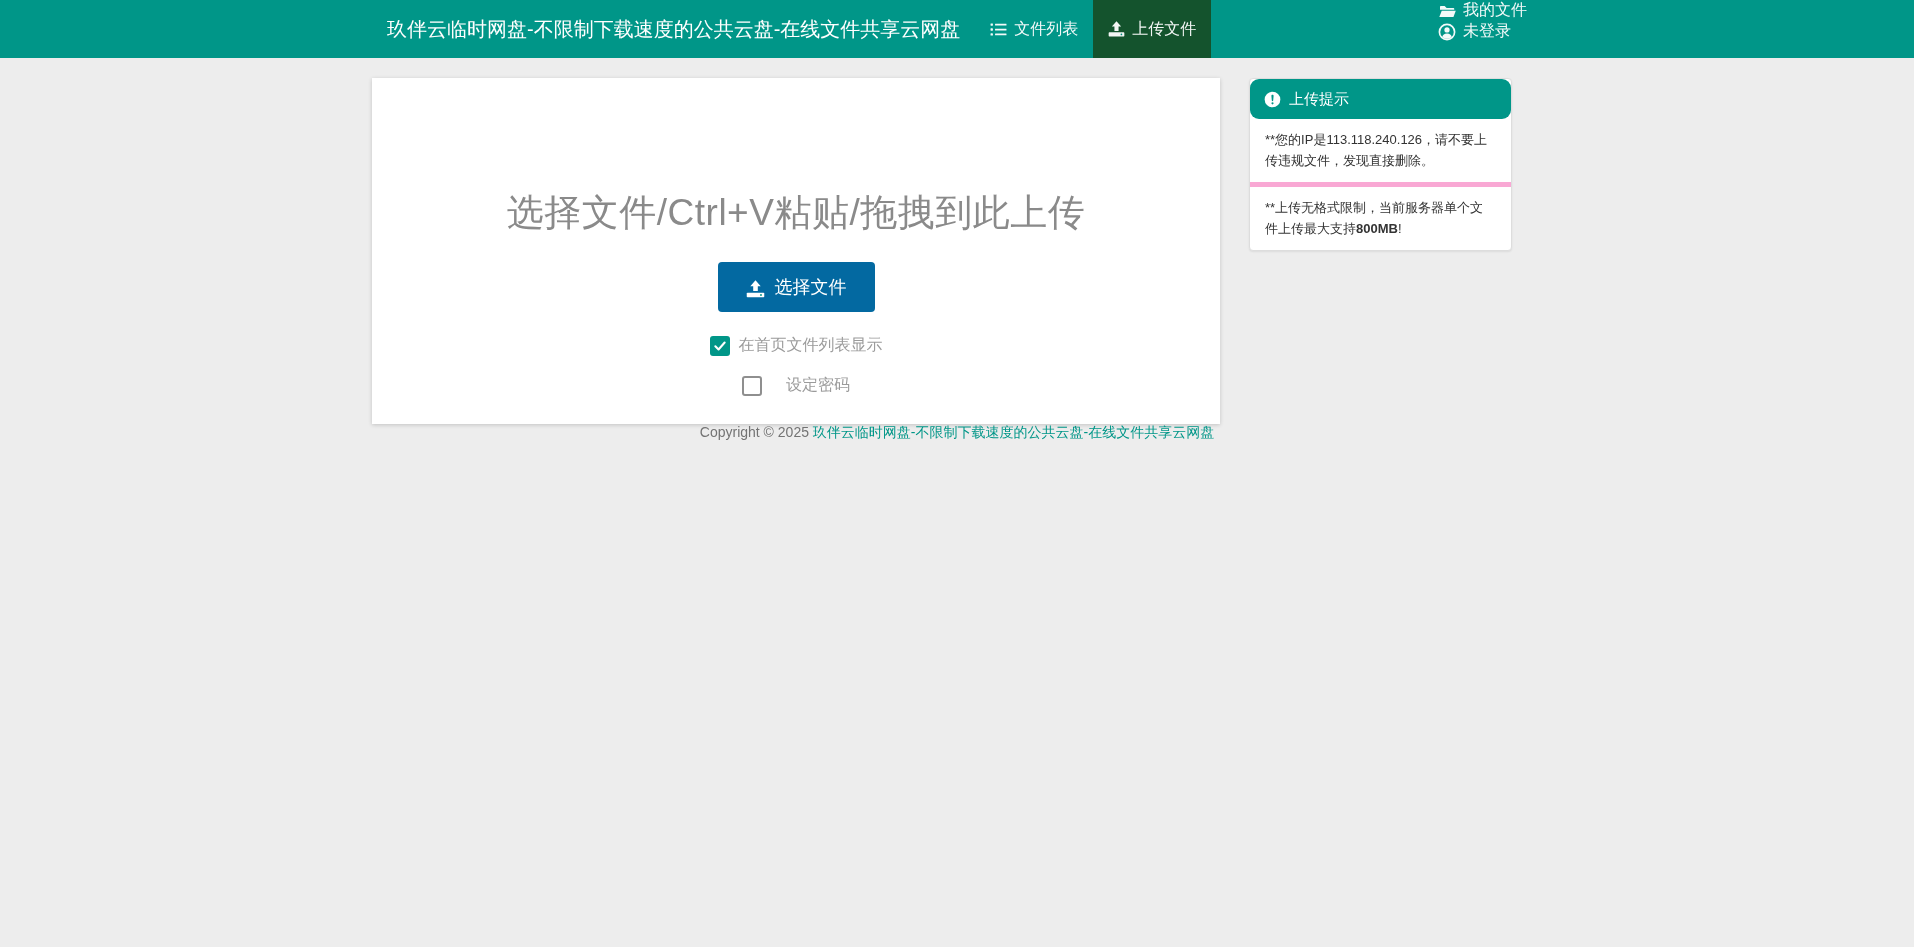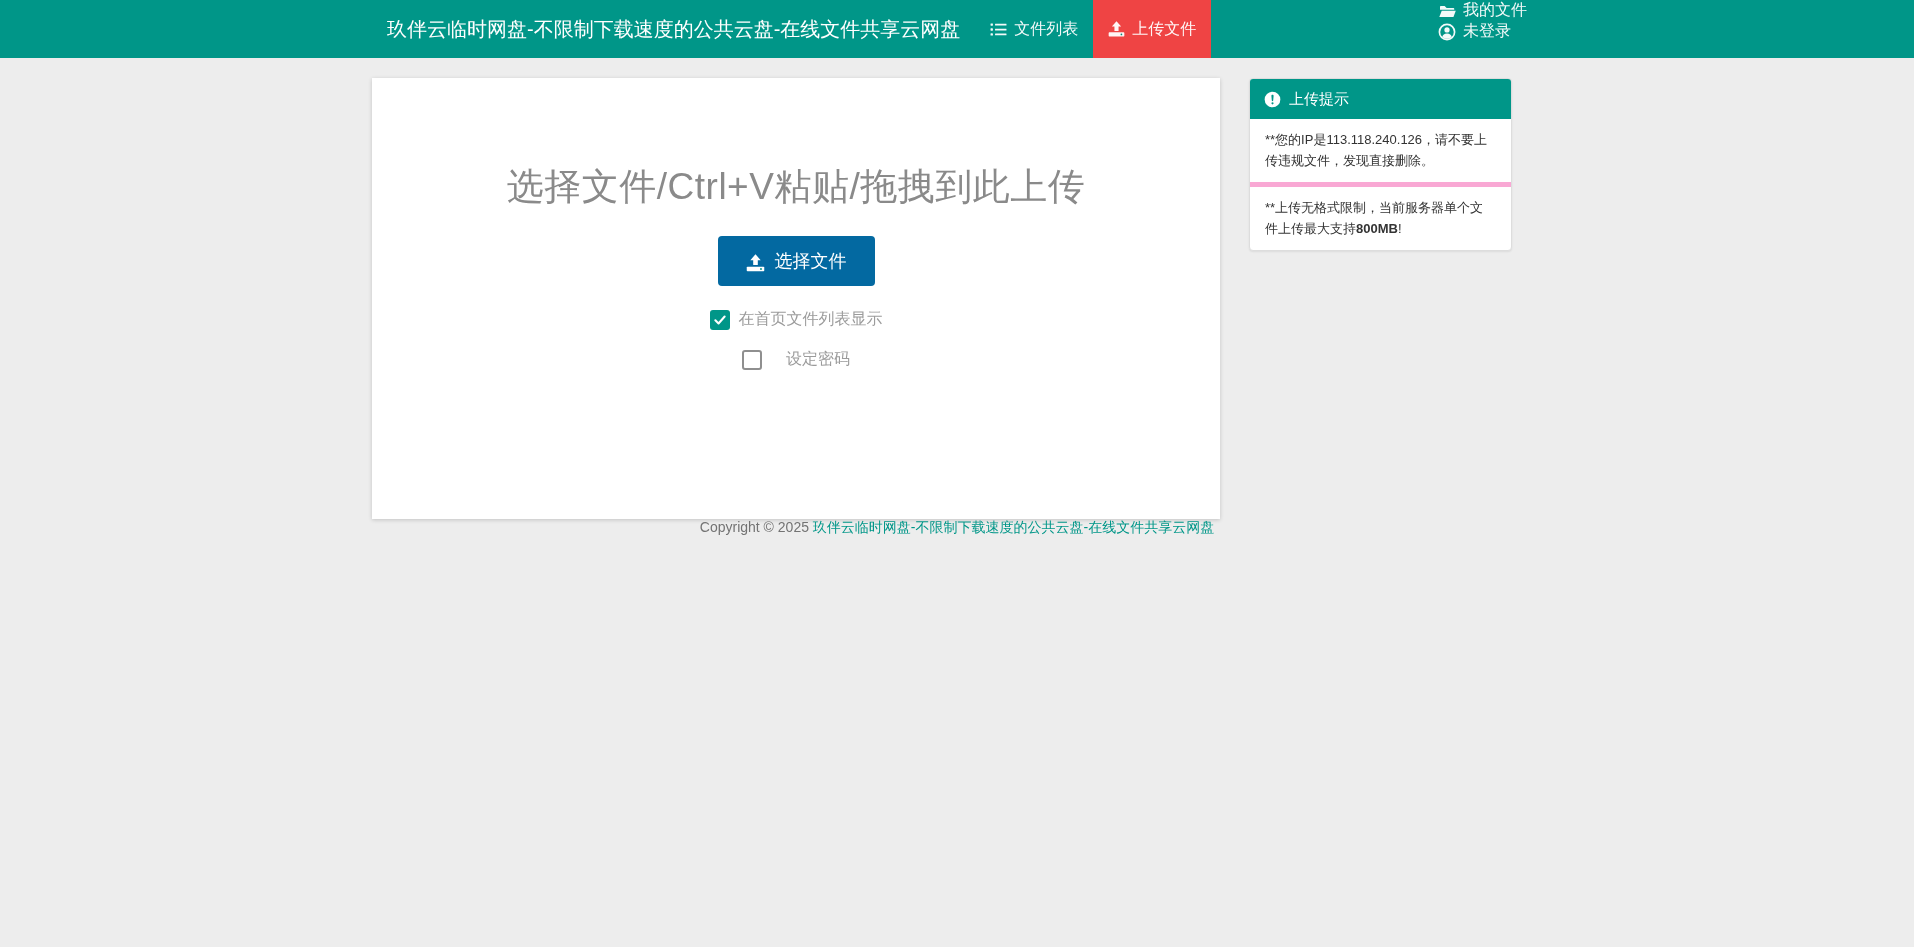--- a/index.html
+++ b/index.html
@@ -19,34 +19,34 @@
     padding: 0 15px; color: #ffffff; font-size: 20px;
     white-space: nowrap; text-decoration: none; cursor: pointer;
   }
   .nav-left, .nav-right { display: flex; align-items: stretch; }
   .nav-right { margin-left: auto; flex-direction: column; }
   .nav-link {
     display: flex; align-items: center; gap: 7px;
     padding: 0 15px; color: rgba(255,255,255,0.95);
     font-size: 16px; text-decoration: none; cursor: pointer; white-space: nowrap;
   }
-  .nav-link.active { background: #ef4444; }
+  .nav-link.active { background: #14532d; }
   .nav-link .icon, .brand .icon { display: inline-flex; }
   .icon svg { display: block; }
 
   
   .main-row {
     display: flex; gap: 29px; margin-top: 20px; align-items: flex-start;
   }
 
   
   .upload-card {
-    width: 848px; height: 441px; background: #ffffff;
+    width: 848px; height: 346px; background: #ffffff;
     box-shadow: 0 1px 4px rgba(0,0,0,0.18);
-    text-align: center; padding-top: 84px;
+    text-align: center; padding-top: 110px;
   }
   .headline {
     font-size: 37px; color: #8a8a8a; font-weight: 400;
     letter-spacing: 0.5px;
   }
   .choose-btn {
     margin-top: 24px;
     display: inline-flex; align-items: flex-end; gap: 10px;
     background: #0369a1; color: #ffffff; border: none; cursor: pointer;
     font-size: 18px; padding: 13px 28px; border-radius: 4px;
@@ -68,21 +68,21 @@
 
   
   .tips-panel {
     width: 263px; background: #ffffff; border: 1px solid #dddddd;
     border-radius: 4px; box-shadow: 0 1px 2px rgba(0,0,0,0.08);
     overflow: hidden;
   }
   .tips-header {
     background: #009688; color: #ffffff; font-size: 15px;
     display: flex; align-items: center; gap: 8px;
-    padding: 10px 14px; height: 40px;
+    padding: 10px 14px; height: 40px; border-radius: 9px;
   }
   .tips-item {
     padding: 10px 15px; font-size: 13px; color: #333333; line-height: 1.65;
   }
   .tips-item + .tips-item { border-top: 5px solid #f9a8d4; }
   .tips-item b { font-weight: bold; }
 
   
   .footer {
     text-align: center;

